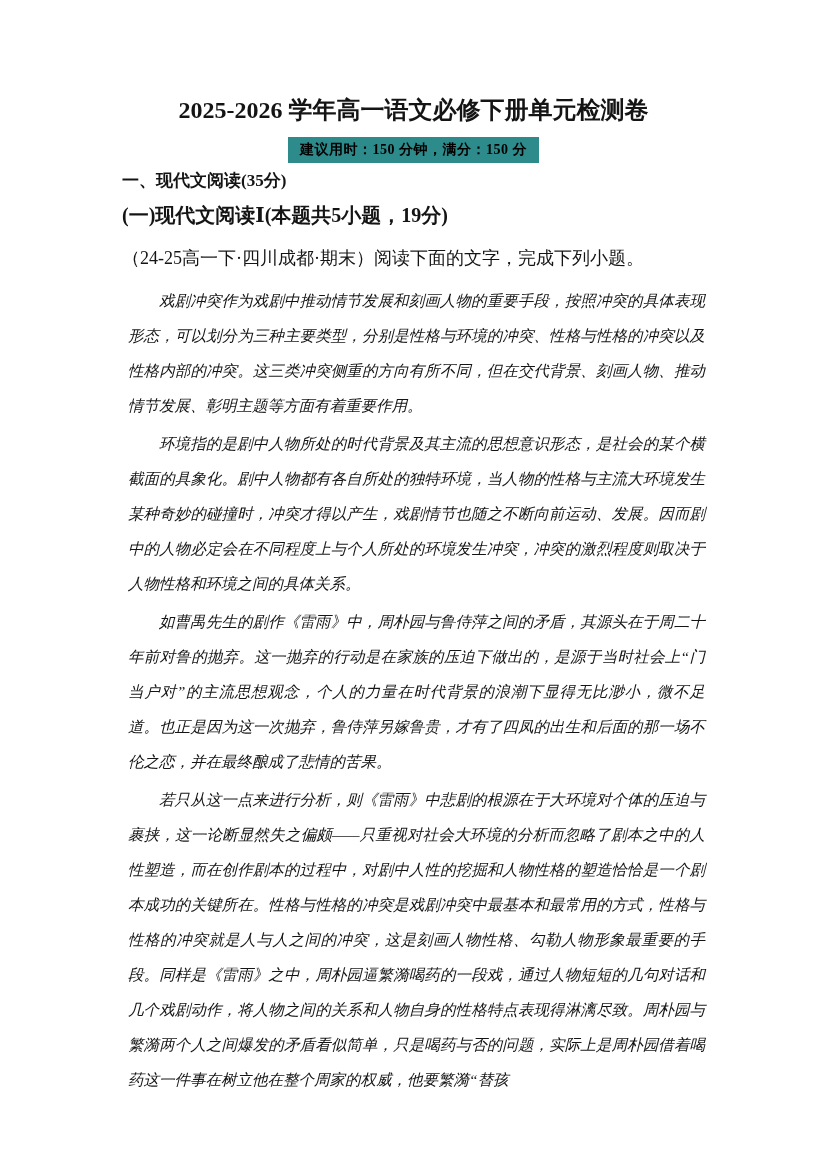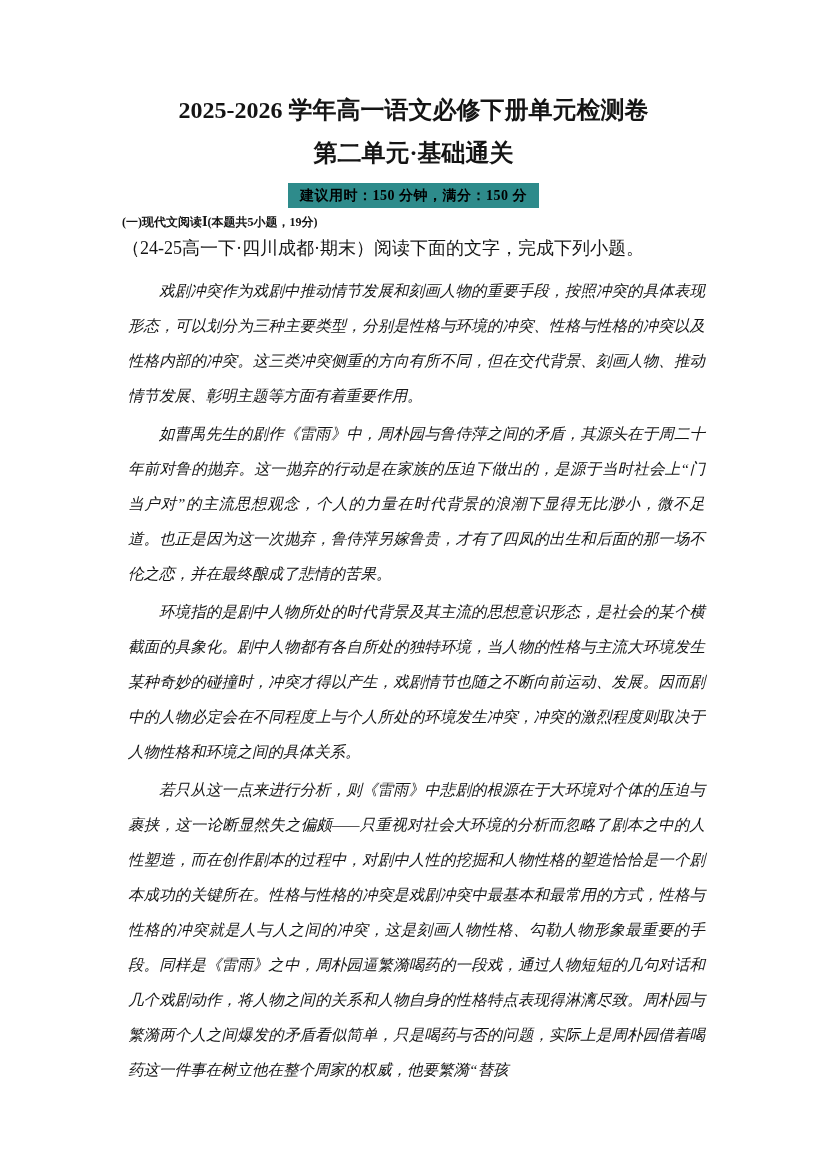--- a/index.html
+++ b/index.html
@@ -50,22 +50,22 @@
     padding: 3px 12px;
     letter-spacing: 0.5px;
   }
   .h-section {
     margin: 4px 0 7px 0;
     font-size: 17px;
     font-weight: bold;
     line-height: 1.5;
   }
   .h-sub {
-    margin: 0 0 1px 0;
-    font-size: 12px;
+    margin: 0 0 12px 0;
+    font-size: 20px;
     font-weight: bold;
     line-height: 1.5;
   }
   .intro-line {
     margin: 0 0 8px 0;
     font-size: 18px;
     line-height: 1.8;
   }
   .kai {
     font-style: italic;
@@ -85,33 +85,33 @@
     text-indent: 2em;
   }
 </style>
 </head>
 <body>
 
 <div class="page">
 
   <h1 class="doc-title">2025-2026 学年高一语文必修下册单元检测卷</h1>
 
-  <h2 class="doc-subtitle">第二单元·基础通关</h2>
 
   <div class="band-row">
     <span class="time-band">建议用时：150 分钟，满分：150 分</span>
   </div>
 
+  <div class="h-section">一、现代文阅读(35分)</div>
 
   <div class="h-sub">(一)现代文阅读Ⅰ(本题共5小题，19分)</div>
 
   <p class="intro-line">（24-25高一下·四川成都·期末）阅读下面的文字，完成下列小题。</p>
 
 
   <p class="body-para kai">戏剧冲突作为戏剧中推动情节发展和刻画人物的重要手段，按照冲突的具体表现形态，可以划分为三种主要类型，分别是性格与环境的冲突、性格与性格的冲突以及性格内部的冲突。这三类冲突侧重的方向有所不同，但在交代背景、刻画人物、推动情节发展、彰明主题等方面有着重要作用。</p>
 
+  <p class="body-para kai">环境指的是剧中人物所处的时代背景及其主流的思想意识形态，是社会的某个横截面的具象化。剧中人物都有各自所处的独特环境，当人物的性格与主流大环境发生某种奇妙的碰撞时，冲突才得以产生，戏剧情节也随之不断向前运动、发展。因而剧中的人物必定会在不同程度上与个人所处的环境发生冲突，冲突的激烈程度则取决于人物性格和环境之间的具体关系。</p>
+
   <p class="body-para kai">如曹禺先生的剧作《雷雨》中，周朴园与鲁侍萍之间的矛盾，其源头在于周二十年前对鲁的抛弃。这一抛弃的行动是在家族的压迫下做出的，是源于当时社会上“门当户对”的主流思想观念，个人的力量在时代背景的浪潮下显得无比渺小，微不足道。也正是因为这一次抛弃，鲁侍萍另嫁鲁贵，才有了四凤的出生和后面的那一场不伦之恋，并在最终酿成了悲情的苦果。</p>
-
-  <p class="body-para kai">环境指的是剧中人物所处的时代背景及其主流的思想意识形态，是社会的某个横截面的具象化。剧中人物都有各自所处的独特环境，当人物的性格与主流大环境发生某种奇妙的碰撞时，冲突才得以产生，戏剧情节也随之不断向前运动、发展。因而剧中的人物必定会在不同程度上与个人所处的环境发生冲突，冲突的激烈程度则取决于人物性格和环境之间的具体关系。</p>
 
   <p class="body-para kai">若只从这一点来进行分析，则《雷雨》中悲剧的根源在于大环境对个体的压迫与裹挟，这一论断显然失之偏颇——只重视对社会大环境的分析而忽略了剧本之中的人性塑造，而在创作剧本的过程中，对剧中人性的挖掘和人物性格的塑造恰恰是一个剧本成功的关键所在。性格与性格的冲突是戏剧冲突中最基本和最常用的方式，性格与性格的冲突就是人与人之间的冲突，这是刻画人物性格、勾勒人物形象最重要的手段。同样是《雷雨》之中，周朴园逼繁漪喝药的一段戏，通过人物短短的几句对话和几个戏剧动作，将人物之间的关系和人物自身的性格特点表现得淋漓尽致。周朴园与繁漪两个人之间爆发的矛盾看似简单，只是喝药与否的问题，实际上是周朴园借着喝药这一件事在树立他在整个周家的权威，他要繁漪“替孩</p>
 
 </div>
 
 </body></html>

